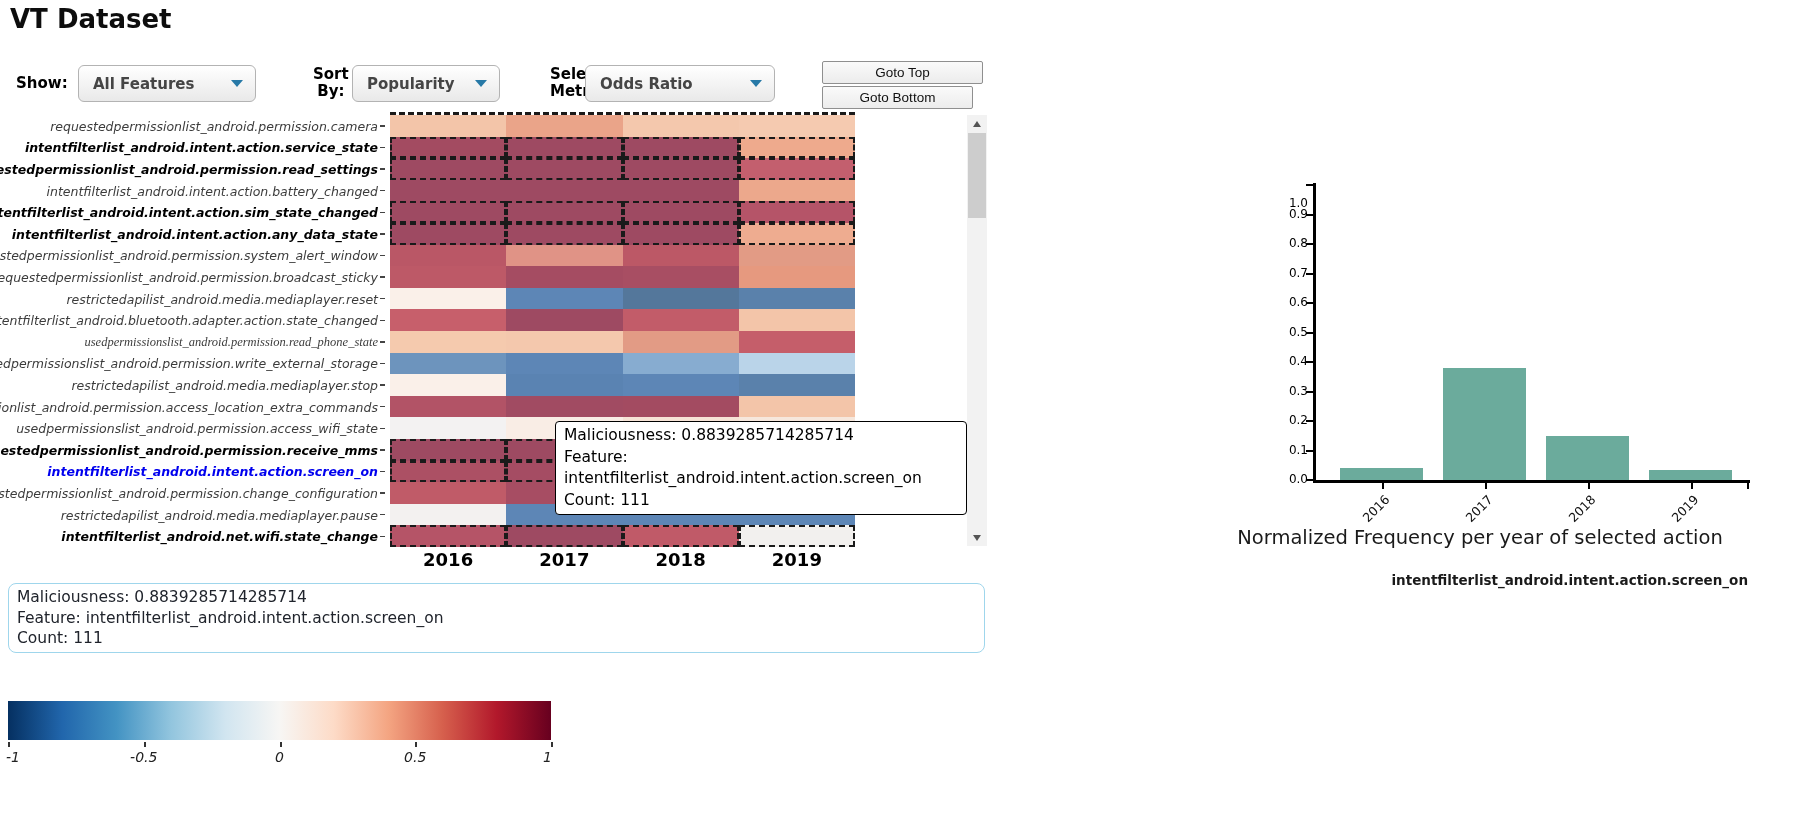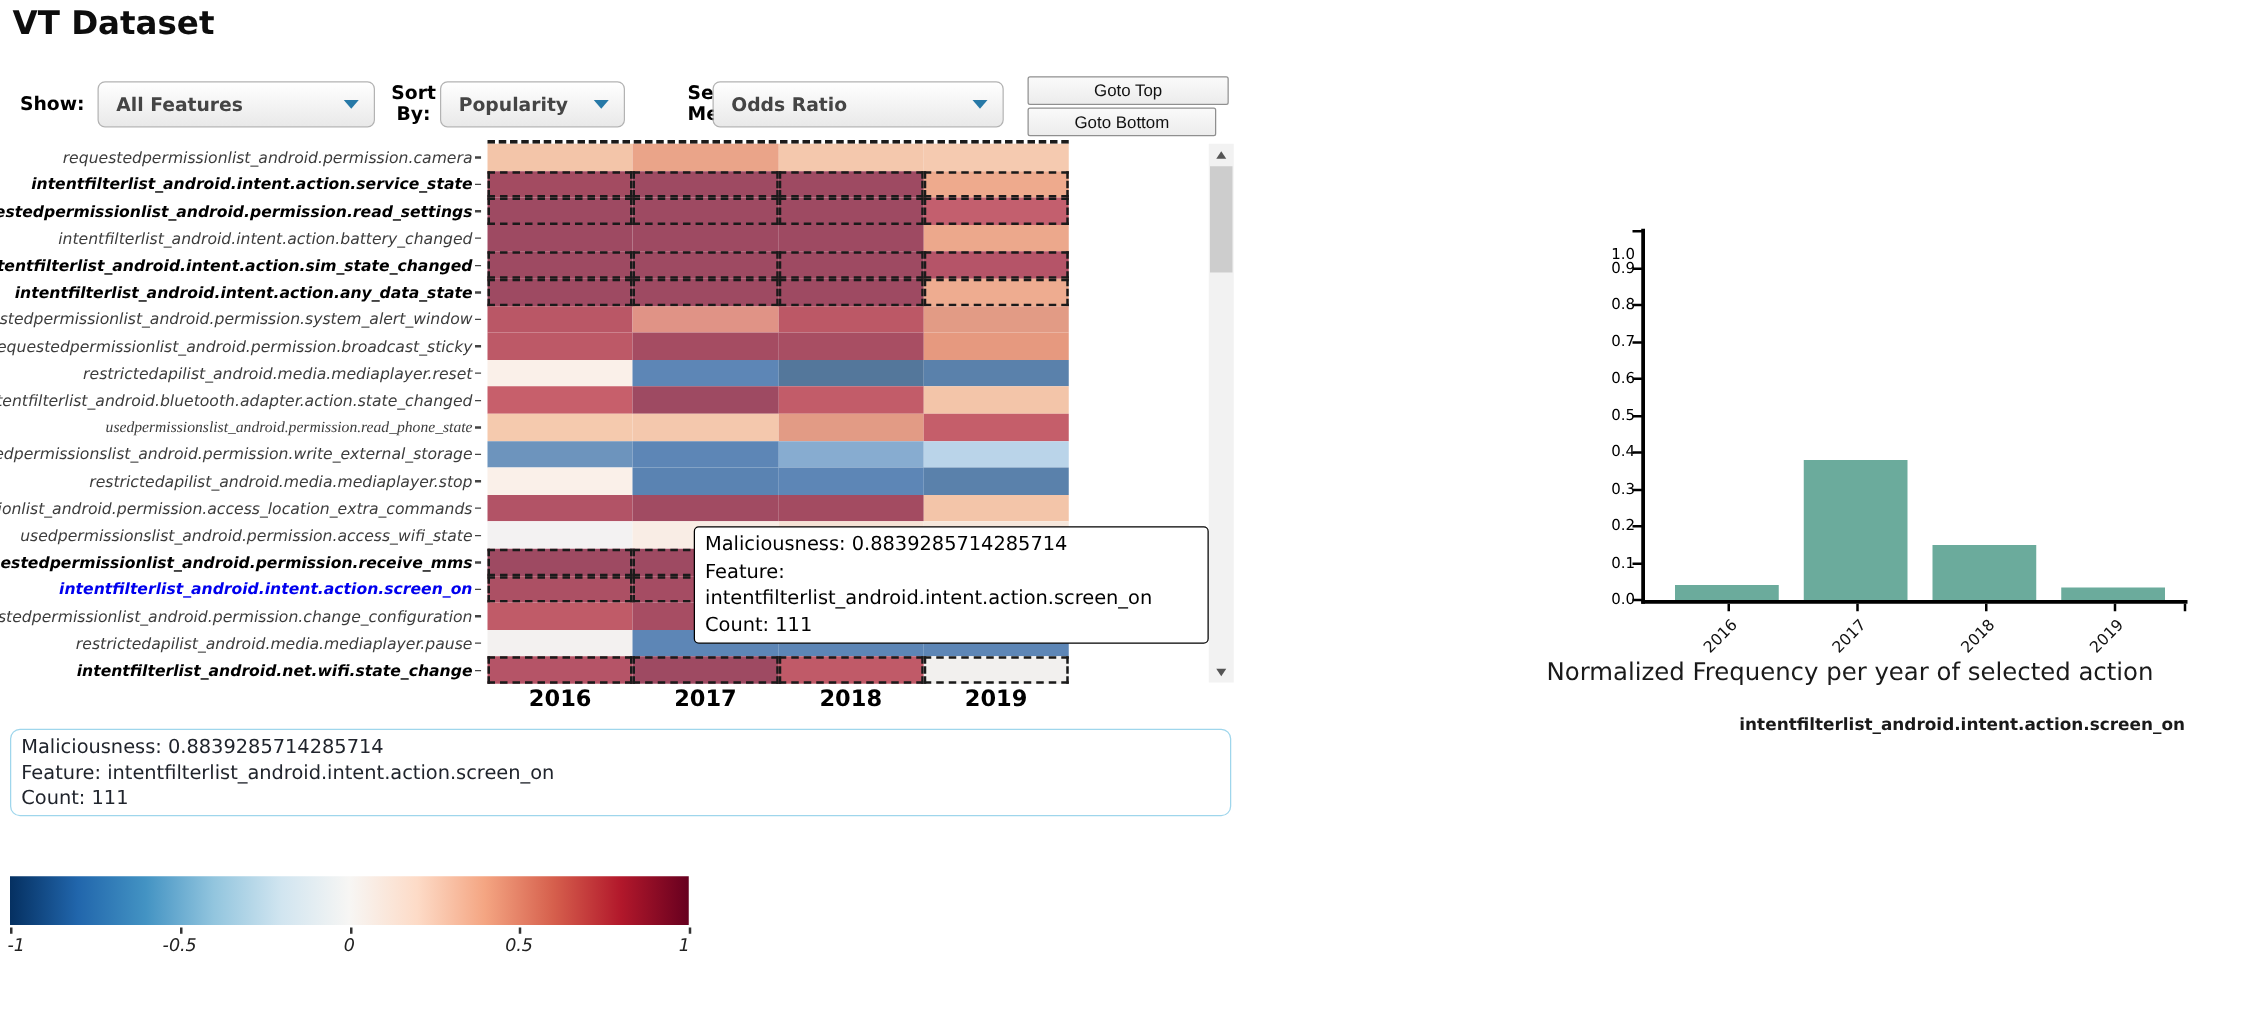--- a/index.html
+++ b/index.html
@@ -11,23 +11,23 @@
   .ctl-label{position:absolute;font-size:15px;font-weight:bold;color:#000;white-space:pre-line;line-height:17px;}
   #show-label{left:16px;top:75px;}
   #sort-label{left:313px;top:66px;text-align:center;}
   #metrics-label{left:508px;top:66px;margin-left:42px;}
   .dropdown{position:absolute;height:37px;border:1px solid #b3b3b3;border-radius:6px;
             background:linear-gradient(#ffffff,#e9e9e9);display:flex;align-items:center;
             justify-content:space-between;padding:0 12px 0 14px;box-sizing:border-box;cursor:pointer;}
   .dropdown .val{font-size:15px;font-weight:bold;color:#454545;}
   .caret{width:0;height:0;border-left:6px solid transparent;border-right:6px solid transparent;
          border-top:7px solid #2779a7;}
-  #dd-show{left:78px;top:65px;width:222px;}
+  #dd-show{left:78px;top:65px;width:178px;}
   #dd-sort{left:352px;top:65px;width:148px;}
-  #dd-metrics{left:570px;top:65px;width:233px;gap:40px;}
+  #dd-metrics{left:585px;top:65px;width:190px;gap:40px;}
   .goto-btn{position:absolute;left:822px;width:161px;height:23px;box-sizing:border-box;
             background:linear-gradient(#fafafa,#ececec);border:1px solid #8f8f8f;border-radius:2px;
             font-size:13.5px;color:#111;display:flex;align-items:center;justify-content:center;cursor:pointer;}
   #goto-top{top:61px;}
   #goto-bottom{top:86px;width:151px;}
 
   
   #hm-labels,#hm-grid{position:absolute;top:115px;}
   #hm-labels{left:0;width:390px;height:432px;}
   #hm-grid{left:390px;width:465px;height:432px;}

